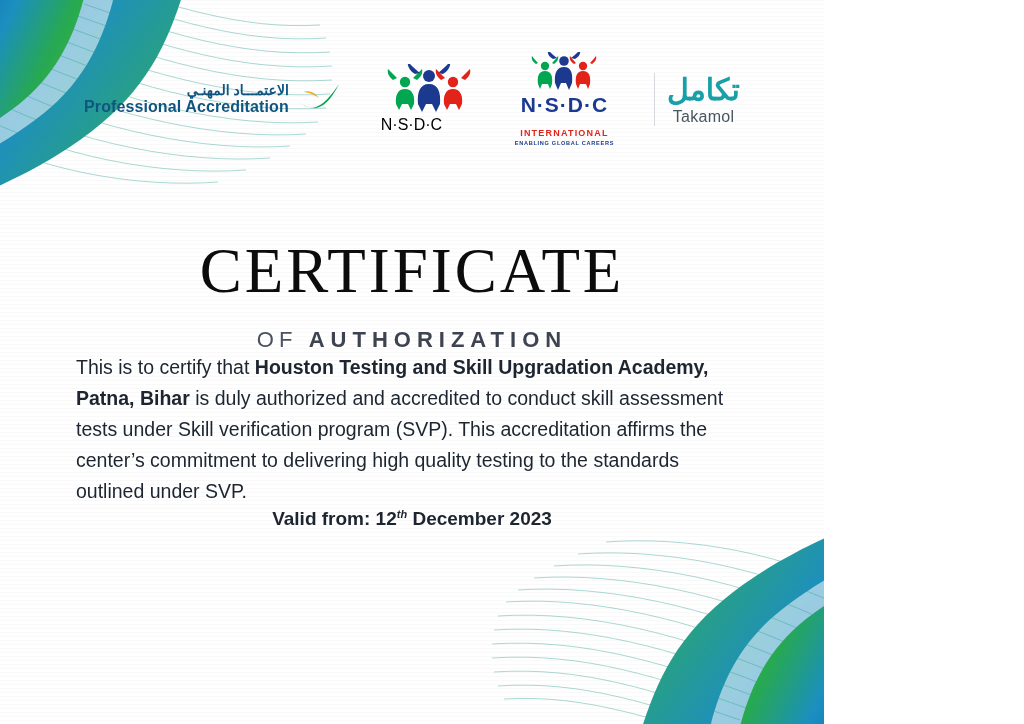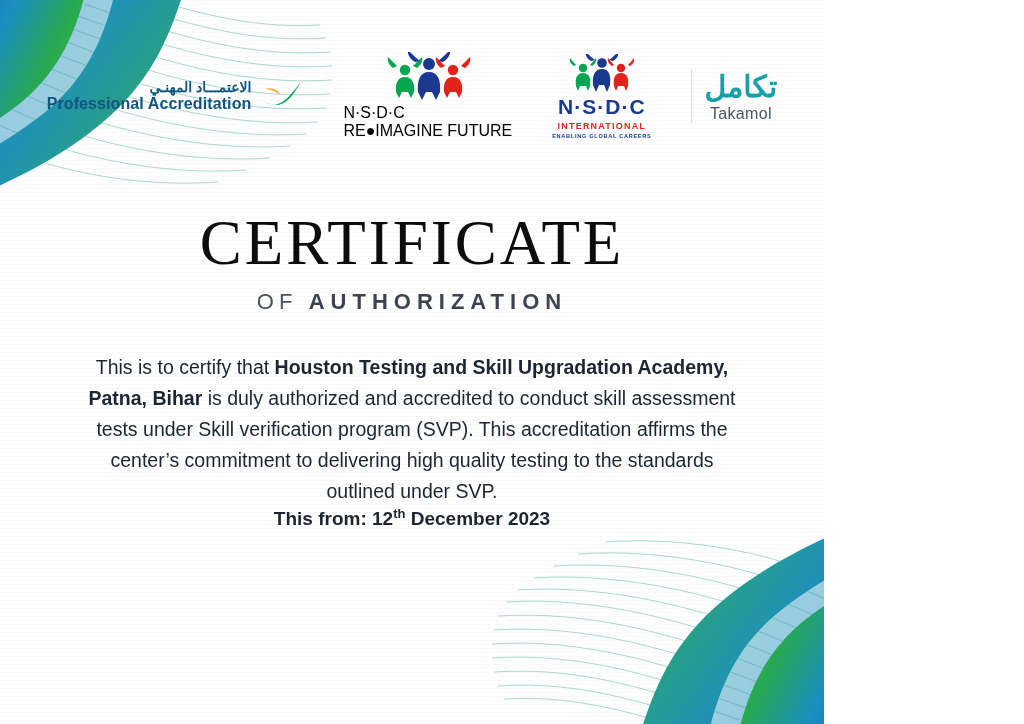--- a/index.html
+++ b/index.html
@@ -85,21 +85,21 @@
     letter-spacing: 1px;
     line-height: 1;
     text-align: center;
   }
   .logo-nsdci .nsdci-sub {
     font-size: 9px;
     font-weight: bold;
     color: #e2231a;
     letter-spacing: 1.2px;
     text-align: center;
-    margin-top: 4px;
+    margin-top: 13px;
   }
   .logo-nsdci .nsdci-tag {
     font-size: 5.6px;
     font-weight: bold;
     color: #1b3a8f;
     letter-spacing: 0.7px;
     text-align: center;
     margin-top: 2px;
   }
 
@@ -129,60 +129,62 @@
     left: 0;
     right: 0;
     text-align: center;
   }
   .title-main {
     font-family: "Liberation Serif", serif;
     font-size: 63px;
     letter-spacing: 3px;
     color: #0c0c0c;
     line-height: 1;
+    margin-top: 28px;
   }
   .title-sub {
-    margin-top: 14px;
+    margin-top: 24px;
     font-size: 22px;
     font-weight: bold;
     letter-spacing: 6px;
     color: #3d4450;
   }
   .title-sub .of {
     font-weight: normal;
     letter-spacing: 5px;
     color: #4a5260;
   }
 
   .body-text {
     position: absolute;
     top: 352px;
     left: 76px;
     right: 76px;
-    text-align: center;
+    text-align: left;
     font-size: 19.5px;
     line-height: 31px;
     color: #1c2530;
   }
   .body-text b { font-weight: bold; }
 
   .validity {
     position: absolute;
     top: 500px;
     left: 0;
     right: 0;
     text-align: center;
     font-size: 19px;
     font-weight: bold;
     color: #1c2530;
     line-height: 28px;
   }
   .validity sup {
-    font-size: 13px;
+    font-size: 11px;
     vertical-align: super;
+    font-style: italic;
   }
 </style>
 </head>
 <body>
 
 <div class="certificate">
 
   <div class="paper-texture"></div>
 
   <svg class="corner-decor corner-tl" width="640" height="290" viewBox="0 0 640 290">
@@ -279,23 +281,20 @@
           <path d="M48,20 C57,20 60,28 59,40 L55,48 L51,40 L45,40 L41,48 L37,40 C36,28 39,20 48,20 Z" fill="#1b3a8f"></path>
           <path d="M34,10 C29,7 26,2 27,-2 C31,2 35,6 39,9 Z" fill="#1b3a8f"></path>
           <path d="M62,10 C67,7 70,2 69,-2 C65,2 61,6 57,9 Z" fill="#1b3a8f"></path>
 
           <circle cx="72" cy="18" r="5.2" fill="#e2231a"></circle>
           <path d="M72,25 C79,25 82,31 81,40 L78,46 L75,40 L69,40 L66,46 L63,40 C62,31 65,25 72,25 Z" fill="#e2231a"></path>
           <path d="M60,16 C56,13 54,9 55,5 C58,8 61,11 64,14 Z" fill="#e2231a"></path>
           <path d="M84,16 C88,13 90,9 89,5 C86,8 83,11 80,14 Z" fill="#e2231a"></path>
         </svg>
         <div class="nsdc-letters">N·S·D·C</div>
-        <div class="nsdc-tag">
-          <span>RE</span><span class="g">●</span><span>IMAGINE FUTURE</span>
-        </div>
       </div>
     </div>
 
     <div class="logo-block logo-nsdci">
       <div>
         <svg width="74" height="42" viewBox="0 0 74 42" style="display:block;margin:0 auto;">
           <circle cx="18" cy="14" r="4.2" fill="#00a650"></circle>
           <path d="M18,19 C24,19 26,24 25,32 L23,37 L21,32 L15,32 L13,37 L11,32 C10,24 12,19 18,19 Z" fill="#00a650"></path>
           <path d="M9,12 C6,10 4,7 5,4 C7,6.5 9,9 11,11 Z" fill="#00a650"></path>
           <path d="M27,12 C30,10 32,7 31,4 C29,6.5 27,9 25,11 Z" fill="#00a650"></path>
@@ -330,17 +329,17 @@
       <span>AUTHORIZATION</span>
     </div>
   </div>
 
   <div class="body-text">
     <span>This is to certify that </span><b>Houston Testing and Skill Upgradation Academy, Patna, Bihar</b><span> is duly authorized and accredited to conduct skill assessment tests under Skill verification program (SVP). This accreditation affirms the center’s commitment to delivering high quality testing to the standards outlined under SVP.</span>
   </div>
 
   <div class="validity">
     <div>
-      <span>This from: </span><span>12</span><sup>th</sup><span> December 2023</span>
+      <span>Valid from: </span><span>12</span><sup>th</sup><span> December 2023</span>
     </div>
   </div>
 
 </div>
 
 </body></html>

